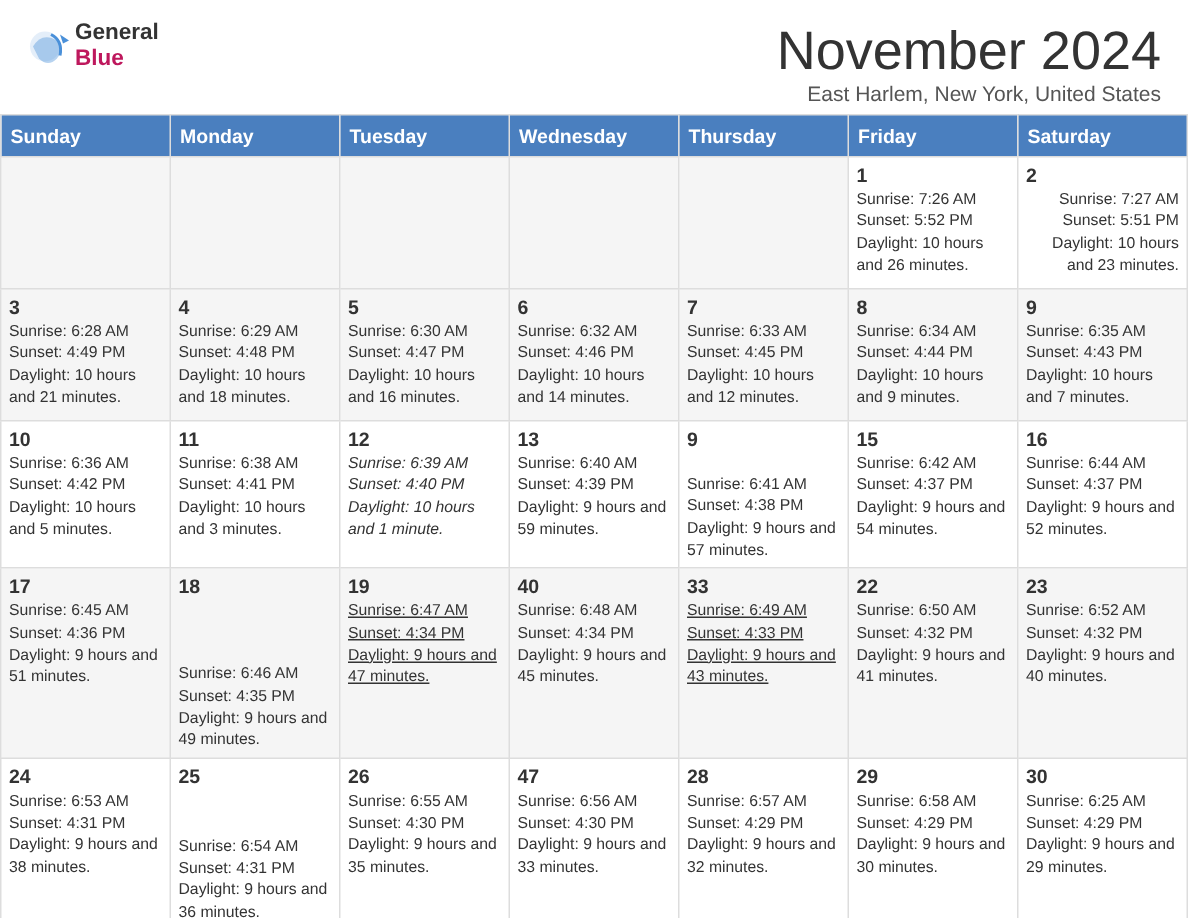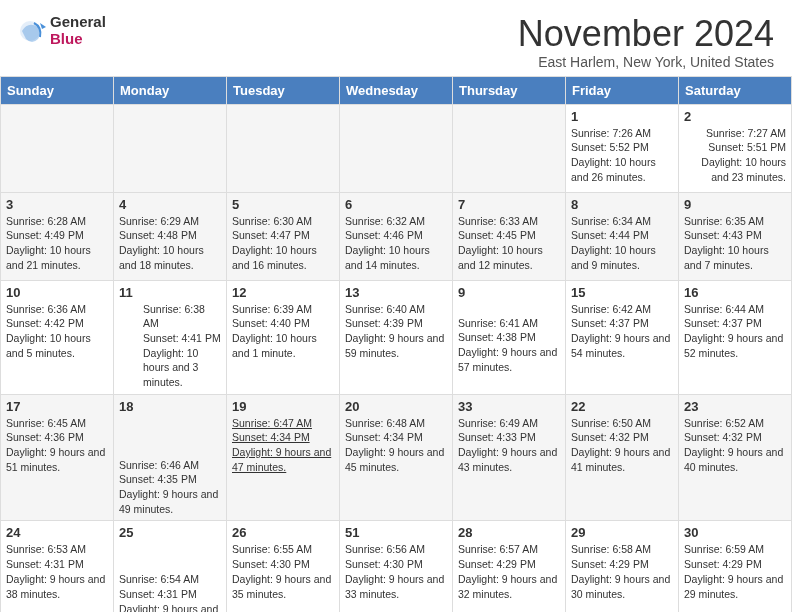--- a/index.html
+++ b/index.html
@@ -196,27 +196,27 @@
       </tr>
       <tr>
         <td>
           <span class="day-num">10</span>
           <div class="day-info" style="white-space: pre-line;">Sunrise: 6:36 AM
 Sunset: 4:42 PM
 Daylight: 10 hours and 5 minutes.</div>
         </td>
         <td>
           <span class="day-num">11</span>
-          <div class="day-info" style="white-space: pre-line; margin-left: 24px;">Sunrise: 6:38 AM
+          <div class="day-info" style="white-space: pre-line;">Sunrise: 6:38 AM
 Sunset: 4:41 PM
 Daylight: 10 hours and 3 minutes.</div>
         </td>
         <td>
           <span class="day-num">12</span>
-          <div class="day-info" style="white-space: pre-line;">Sunrise: 6:39 AM
+          <div class="day-info" style="white-space: pre-line; font-style: italic;">Sunrise: 6:39 AM
 Sunset: 4:40 PM
 Daylight: 10 hours and 1 minute.</div>
         </td>
         <td>
           <span class="day-num">13</span>
           <div class="day-info" style="white-space: pre-line;">Sunrise: 6:40 AM
 Sunset: 4:39 PM
 Daylight: 9 hours and 59 minutes.</div>
         </td>
         <td>
@@ -251,28 +251,28 @@
 Sunset: 4:35 PM
 Daylight: 9 hours and 49 minutes.</div>
         </td>
         <td>
           <span class="day-num">19</span>
           <div class="day-info" style="white-space: pre-line; text-decoration: underline;">Sunrise: 6:47 AM
 Sunset: 4:34 PM
 Daylight: 9 hours and 47 minutes.</div>
         </td>
         <td>
-          <span class="day-num">20</span>
+          <span class="day-num">40</span>
           <div class="day-info" style="white-space: pre-line;">Sunrise: 6:48 AM
 Sunset: 4:34 PM
 Daylight: 9 hours and 45 minutes.</div>
         </td>
         <td>
           <span class="day-num">33</span>
-          <div class="day-info" style="white-space: pre-line;">Sunrise: 6:49 AM
+          <div class="day-info" style="white-space: pre-line; text-decoration: underline;">Sunrise: 6:49 AM
 Sunset: 4:33 PM
 Daylight: 9 hours and 43 minutes.</div>
         </td>
         <td>
           <span class="day-num">22</span>
           <div class="day-info" style="white-space: pre-line;">Sunrise: 6:50 AM
 Sunset: 4:32 PM
 Daylight: 9 hours and 41 minutes.</div>
         </td>
         <td>
@@ -295,38 +295,38 @@
 Sunset: 4:31 PM
 Daylight: 9 hours and 36 minutes.</div>
         </td>
         <td>
           <span class="day-num">26</span>
           <div class="day-info" style="white-space: pre-line;">Sunrise: 6:55 AM
 Sunset: 4:30 PM
 Daylight: 9 hours and 35 minutes.</div>
         </td>
         <td>
-          <span class="day-num">51</span>
+          <span class="day-num">47</span>
           <div class="day-info" style="white-space: pre-line;">Sunrise: 6:56 AM
 Sunset: 4:30 PM
 Daylight: 9 hours and 33 minutes.</div>
         </td>
         <td>
           <span class="day-num">28</span>
           <div class="day-info" style="white-space: pre-line;">Sunrise: 6:57 AM
 Sunset: 4:29 PM
 Daylight: 9 hours and 32 minutes.</div>
         </td>
         <td>
           <span class="day-num">29</span>
           <div class="day-info" style="white-space: pre-line;">Sunrise: 6:58 AM
 Sunset: 4:29 PM
 Daylight: 9 hours and 30 minutes.</div>
         </td>
         <td>
           <span class="day-num">30</span>
-          <div class="day-info" style="white-space: pre-line;">Sunrise: 6:59 AM
+          <div class="day-info" style="white-space: pre-line;">Sunrise: 6:25 AM
 Sunset: 4:29 PM
 Daylight: 9 hours and 29 minutes.</div>
         </td>
       </tr>
     </tbody>
 </table>
 
 </body></html>

